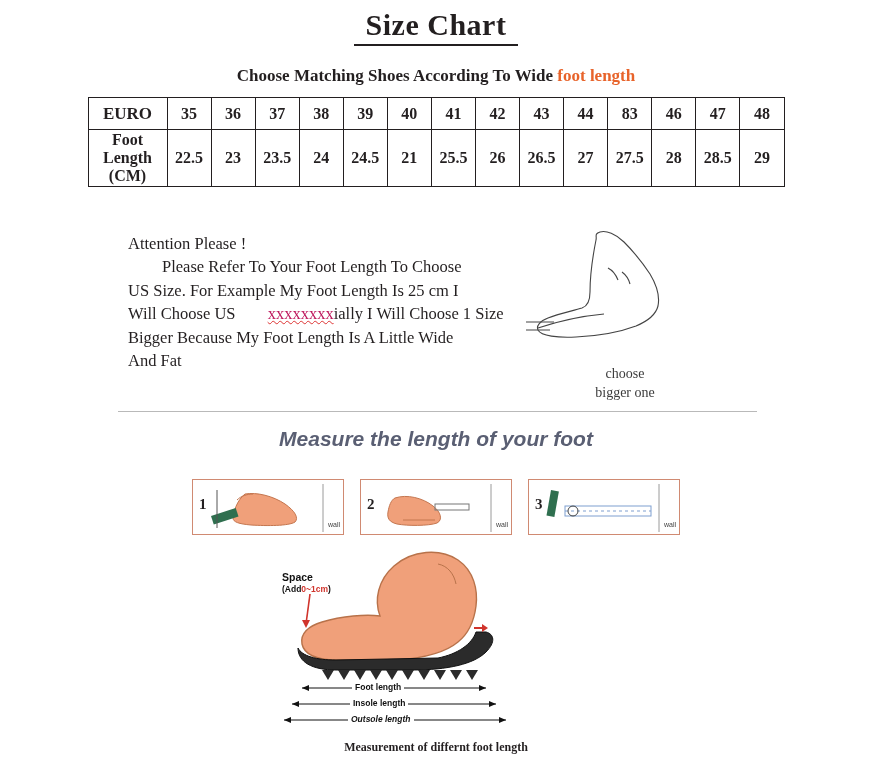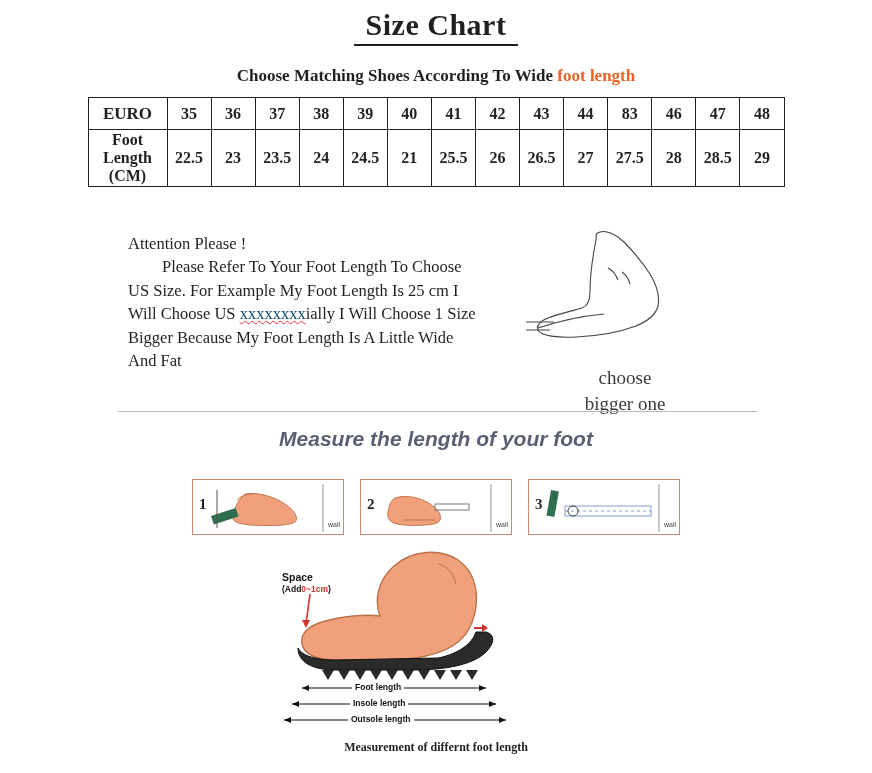--- a/index.html
+++ b/index.html
@@ -81,42 +81,43 @@
     left: 128px;
     top: 232px;
     width: 420px;
     font-size: 16.5px;
     line-height: 1.42;
     font-family: "Liberation Serif", serif;
     color: #231f20;
   }
   .attention .indent { text-indent: 34px; }
   .strike-red {
-    color: #0c4a6e;
+    color: #be185d;
     text-decoration: underline;
     text-decoration-color: #d33;
     text-decoration-style: wavy;
     text-decoration-thickness: 1px;
+    margin-left: 28px;
   }
 
   
   .foot-sketch {
     position: absolute;
     left: 524px;
     top: 218px;
     width: 180px;
     height: 140px;
   }
   .choose-bigger {
     position: absolute;
     left: 565px;
     top: 365px;
     width: 120px;
     text-align: center;
-    font-size: 19px;
+    font-size: 14px;
     line-height: 1.35;
     color: #3b3b3b;
     font-family: "Liberation Serif", serif;
   }
 
   
   .divider {
     position: absolute;
     left: 118px;
     top: 411px;
@@ -385,15 +386,15 @@
   </svg>
 </div>
 
 <div class="space-label">
   <span>Space</span>
   <div class="sub"><span>(Add</span><span class="red">0~1cm</span><span>)</span></div>
 </div>
 
 <div class="dim-label" style="left:352px; top:682px;">Foot length</div>
 <div class="dim-label" style="left:350px; top:698px;">Insole length</div>
-<div class="dim-label" style="left:348px; top:714px;">Outsole length</div>
+<div class="dim-label" style="left:348px; top:714px;font-style:italic;">Outsole length</div>
 
 <div class="caption">Measurement of differnt foot length</div>
 
 </body></html>

